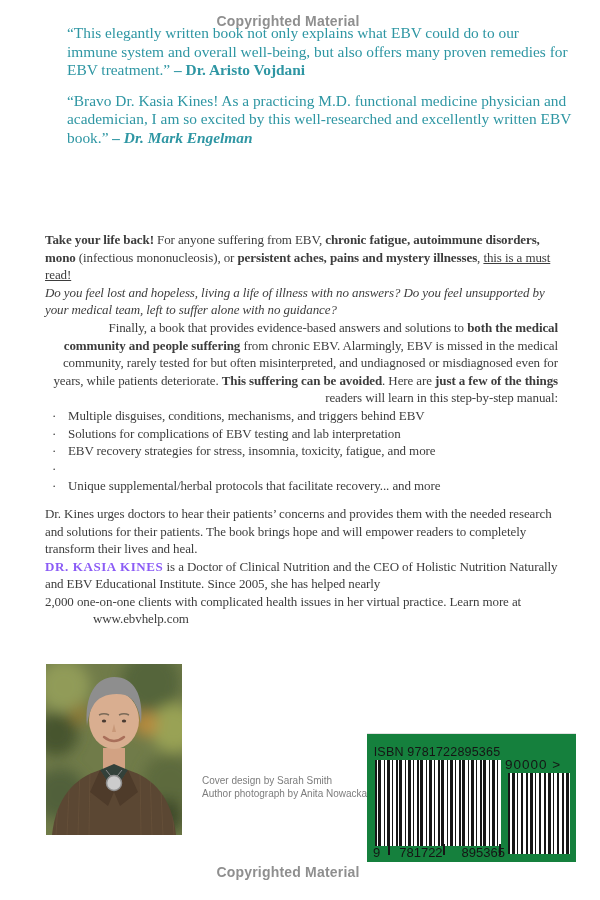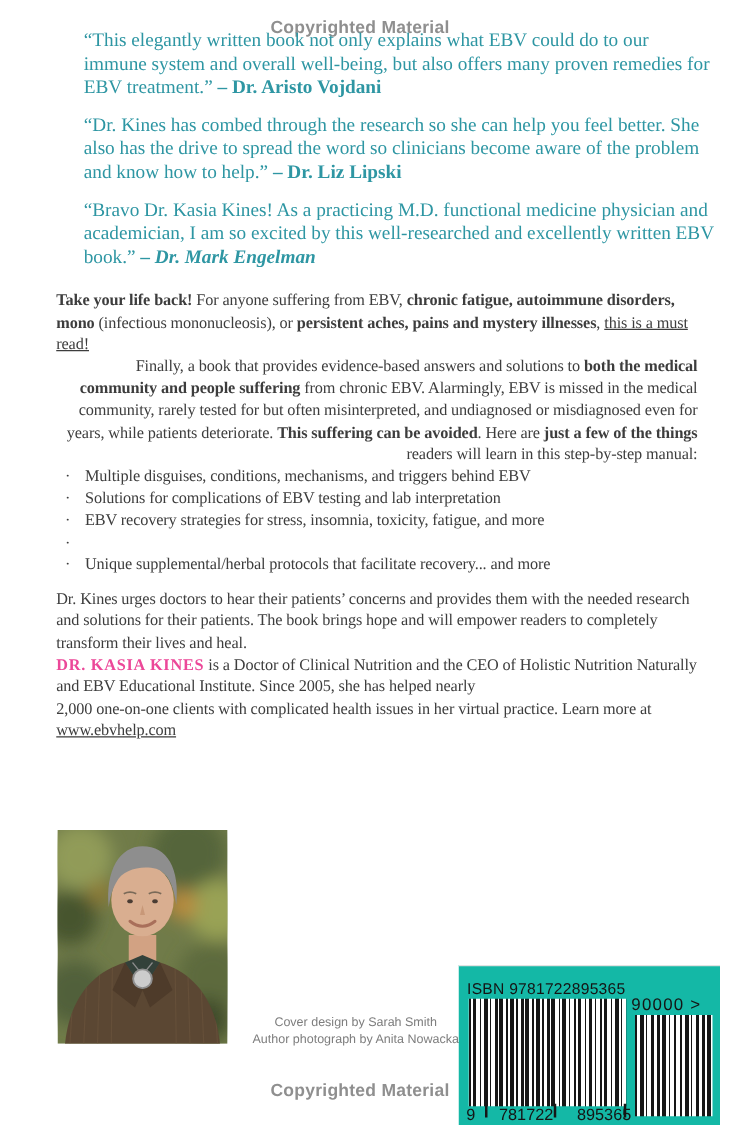--- a/index.html
+++ b/index.html
@@ -36,29 +36,29 @@
   ul.learn li{ display:flex; }
   ul.learn .dot  { width:23px; padding-left:7px; box-sizing:border-box; }
   .p-urges   { margin-bottom:13px; }
   .bio-part2 { margin-left:157px; }
 
   
   .author-photo { position:absolute; left:46px; top:664px; width:136px; height:171px; }
 
   
   .credits {
-    position:absolute; left:202px; top:812px;
+    position:absolute; left:202px; top:774px;
     font-family:"Liberation Sans", sans-serif; font-size:10px;
-    line-height:13px; color:#7d7d7d;text-align:center;
+    line-height:13px; color:#7d7d7d;
   }
 
   
   .barcode-box {
-    position:absolute; left:367px; top:772px; width:228px; height:128px;
-    background:#14b8a6; border-top:1px solid #e2e2e2;
+    position:absolute; left:367px; top:733px; width:228px; height:128px;
+    background:#15803d; border-top:1px solid #e2e2e2;
     font-family:"Liberation Sans", sans-serif; color:#151515;
   }
   .isbn-label {
     position:absolute; top:11px; left:4px; width:132px; text-align:center;
     font-size:12.5px; letter-spacing:.2px; white-space:nowrap;
   }
   .bars-main {
     position:absolute; top:26px; left:8px; width:126px; height:86px;
     background:repeating-linear-gradient(90deg,
       #161616 0 2px,#fff 2px 3px,#161616 3px 6px,#fff 6px 9px,
@@ -84,27 +84,27 @@
 </style>
 </head>
 <body>
 
 <div class="page">
 
   <div class="watermark wm-top">Copyrighted Material</div>
 
   <section class="quotes">
     <p class="quote"><span>“This elegantly written book not only explains what EBV could do to our immune system and overall well-being, but also offers many proven remedies for EBV treatment.” </span><span style="font-weight: bold;">– Dr. Aristo Vojdani</span></p>
-    <p class="quote"><span>“Dr. Kines has combed through the research so she can help you feel better. She also has the drive to spread the word so clinicians become aware of the problem and know how to help.”  </span><span style="font-weight: bold;">– Dr. Liz Lipski</span></p>
     <p class="quote"><span>“Bravo Dr. Kasia Kines! As a practicing M.D. functional medicine physician and academician, I am so excited by this well-researched and excellently written EBV book.” </span><span style="font-weight: bold; font-style: italic;">– Dr. Mark Engelman</span></p>
   </section>
 
   <section class="copy">
     <p class="p-intro"><span style="font-weight: bold;">Take your life back!</span><span> For anyone suffering from EBV, </span><span style="font-weight: bold;">chronic fatigue, autoimmune disorders, mono</span><span> (infectious mononucleosis), or </span><span style="font-weight: bold;">persistent aches, pains and mystery illnesses</span><span>, </span><span style="text-decoration: underline;">this is a must read!</span></p>
 
+    <p class="p-italic">Do you feel lost and hopeless, living a life of illness with no answers? Do you feel unsupported by your medical team, left to suffer alone with no guidance?</p>
 
     <p class="p-finally"><span>Finally, a book that provides evidence-based answers and solutions to </span><span style="font-weight: bold;">both the medical community and people suffering</span><span> from chronic EBV. Alarmingly, EBV is missed in the medical community, rarely tested for but often misinterpreted, and undiagnosed or misdiagnosed even for years, while patients deteriorate. </span><span style="font-weight: bold;">This suffering can be avoided</span><span>. Here are </span><span style="font-weight: bold;">just a few of the things</span><span> readers will learn in this step-by-step manual:</span></p>
 
     <ul class="learn">
       <li>
         <span class="dot">·</span>
         <span>Multiple disguises, conditions, mechanisms, and triggers behind EBV</span>
       </li>
       <li>
         <span class="dot">·</span>
@@ -118,22 +118,22 @@
         <span class="dot">·</span>
       </li>
       <li>
         <span class="dot">·</span>
         <span>Unique supplemental/herbal protocols that facilitate recovery... and more</span>
       </li>
     </ul>
 
     <p class="p-urges">Dr. Kines urges doctors to hear their patients’ concerns and provides them with the needed research and solutions for their patients. The book brings hope and will empower readers to completely transform their lives and heal.</p>
 
-    <p><span style="font-weight: bold; color: #ec4899; letter-spacing: 0.6px;">DR. KASIA KINES</span><span> is a Doctor of Clinical Nutrition and the CEO of Holistic Nutrition Naturally and EBV Educational Institute. Since 2005, she has helped nearly</span></p>
-    <p class="bio-part2"><span>2,000 one-on-one clients with complicated health issues in her virtual practice. Learn more at </span><span style="text-decoration: underline;">www.ebvhelp.com</span></p>
+    <p><span style="font-weight: bold; color: #8b5cf6; letter-spacing: 0.6px;">DR. KASIA KINES</span><span> is a Doctor of Clinical Nutrition and the CEO of Holistic Nutrition Naturally and EBV Educational Institute. Since 2005, she has helped nearly</span></p>
+    <p class="bio-part2"><span>2,000 one-on-one clients with complicated health issues in her virtual practice. Learn more at </span><span style=" margin-left: 48px;">www.ebvhelp.com</span></p>
   </section>
 
   <div class="author-photo">
     <svg width="136" height="171" viewBox="0 0 136 171">
       <defs>
         <filter id="pblur" x="-30%" y="-30%" width="160%" height="160%">
           <feGaussianBlur stdDeviation="7"></feGaussianBlur>
         </filter>
         <clipPath id="frame">
             <rect x="0" y="0" width="136" height="171"></rect>

